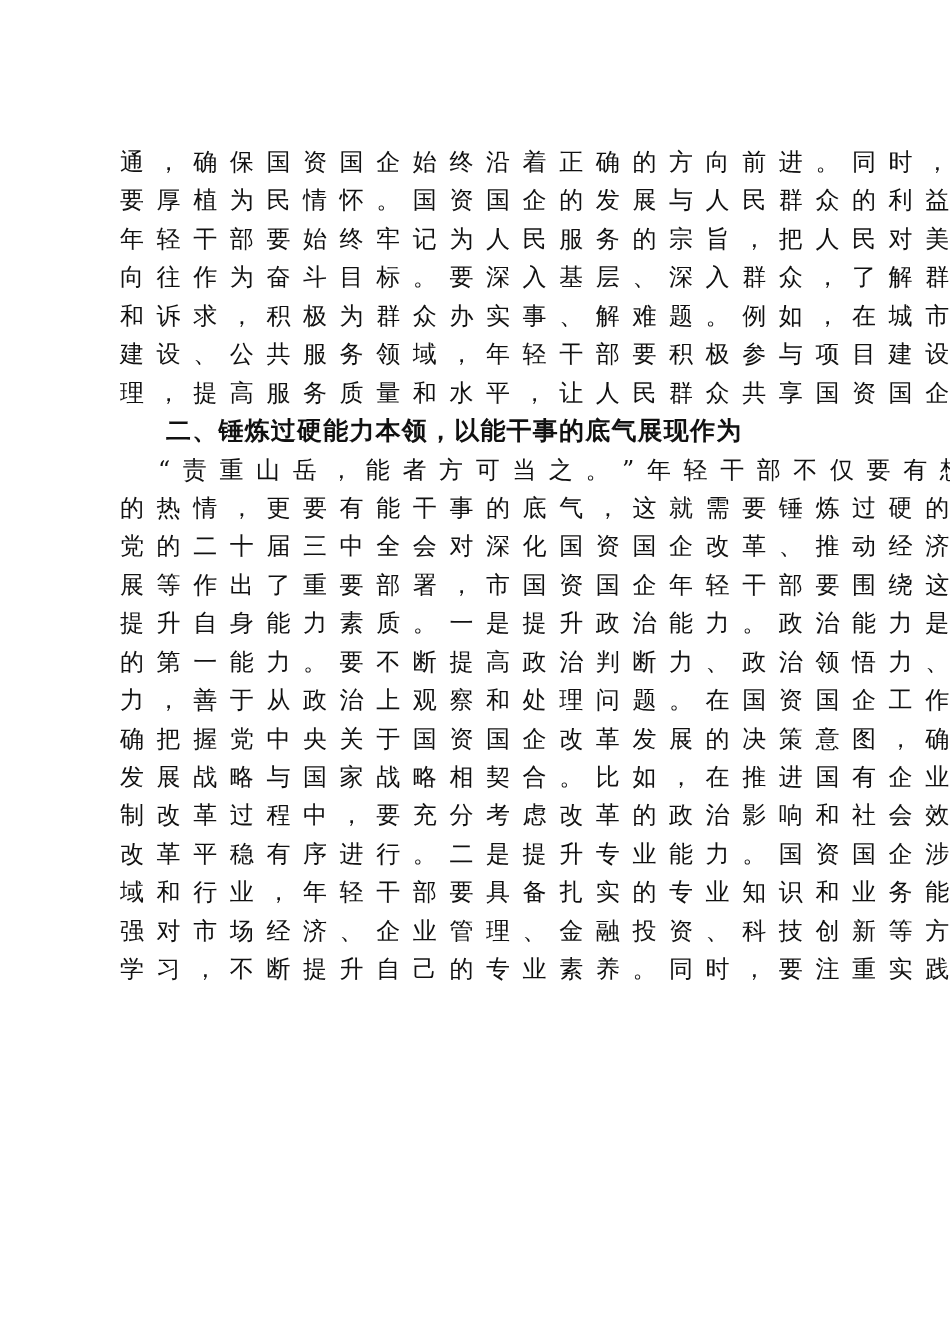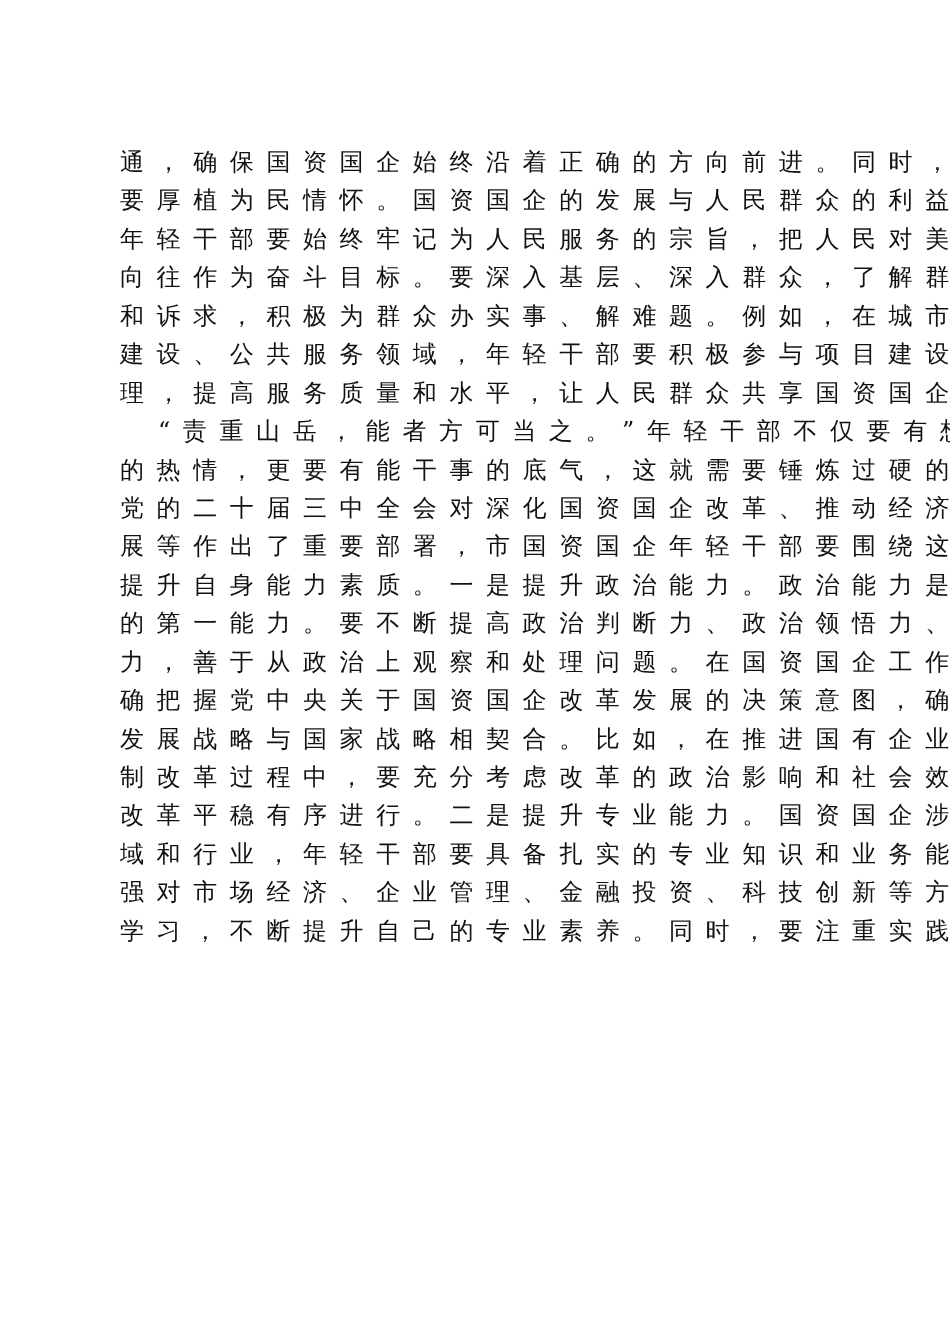--- a/index.html
+++ b/index.html
@@ -36,20 +36,21 @@
   <div>
     <div class="line">通，确保国资国企始终沿着正确的方向前进。同时，年轻干部</div>
     <div class="line">要厚植为民情怀。国资国企的发展与人民群众的利益息息相关，</div>
     <div class="line">年轻干部要始终牢记为人民服务的宗旨，把人民对美好生活的</div>
     <div class="line">向往作为奋斗目标。要深入基层、深入群众，了解群众的需求</div>
     <div class="line">和诉求，积极为群众办实事、解难题。例如，在城市基础设施</div>
     <div class="line">建设、公共服务领域，年轻干部要积极参与项目建设和运营管</div>
     <div class="line">理，提高服务质量和水平，让人民群众共享国资国企改革发展</div>
   </div>
 
+  <div class="line heading">二、锤炼过硬能力本领，以能干事的底气展现作为</div>
 
   <div>
     <div class="line indent">“责重山岳，能者方可当之。”年轻干部不仅要有想干事</div>
     <div class="line">的热情，更要有能干事的底气，这就需要锤炼过硬的能力本领。</div>
     <div class="line">党的二十届三中全会对深化国资国企改革、推动经济高质量发</div>
     <div class="line">展等作出了重要部署，市国资国企年轻干部要围绕这些部署，</div>
     <div class="line">提升自身能力素质。一是提升政治能力。政治能力是年轻干部</div>
     <div class="line">的第一能力。要不断提高政治判断力、政治领悟力、政治执行</div>
     <div class="line">力，善于从政治上观察和处理问题。在国资国企工作中，要准</div>
     <div class="line">确把握党中央关于国资国企改革发展的决策意图，确保企业的</div>

